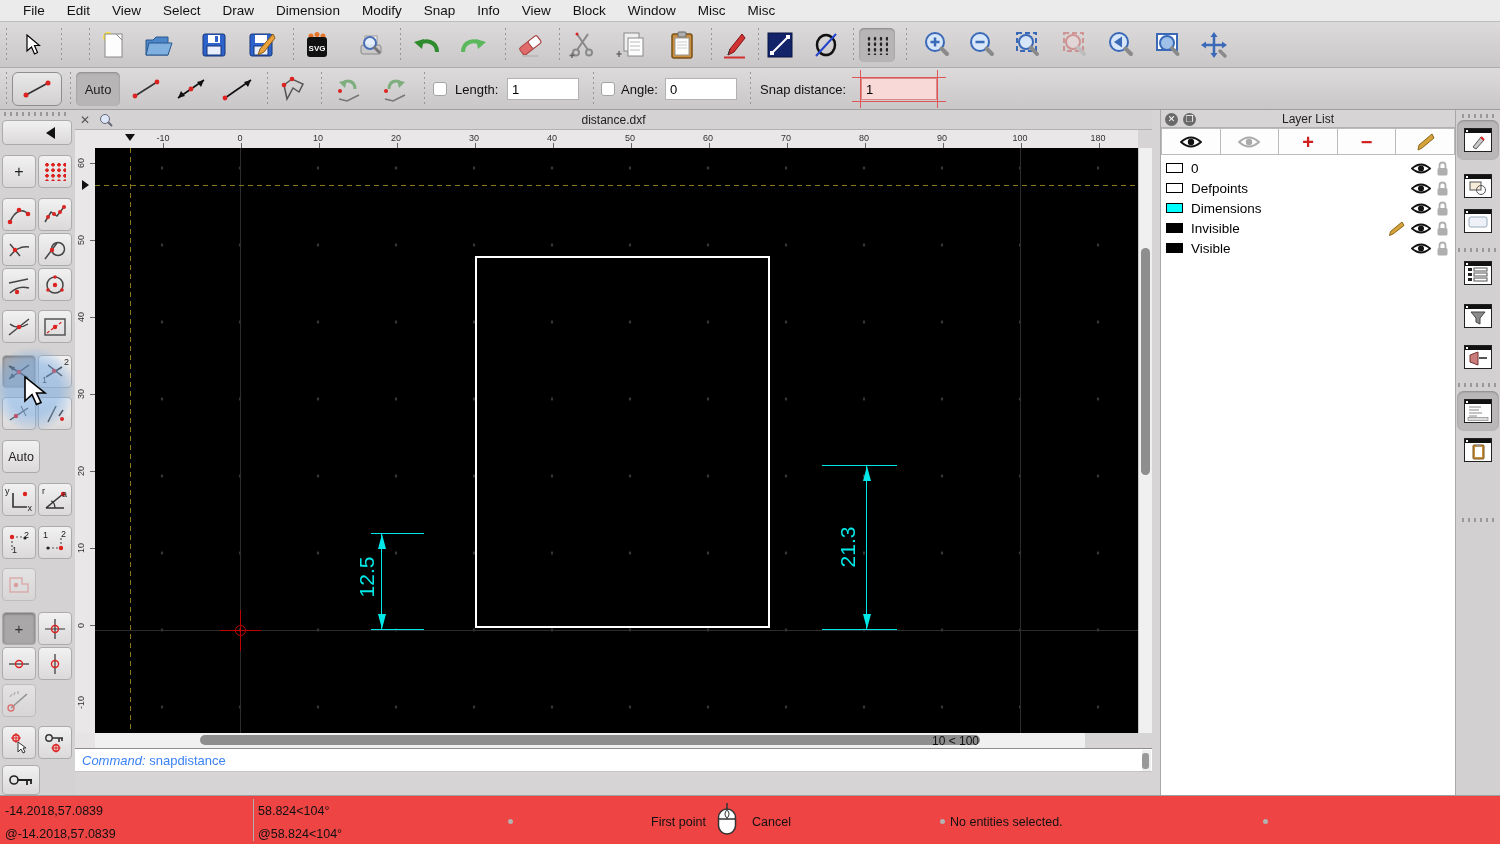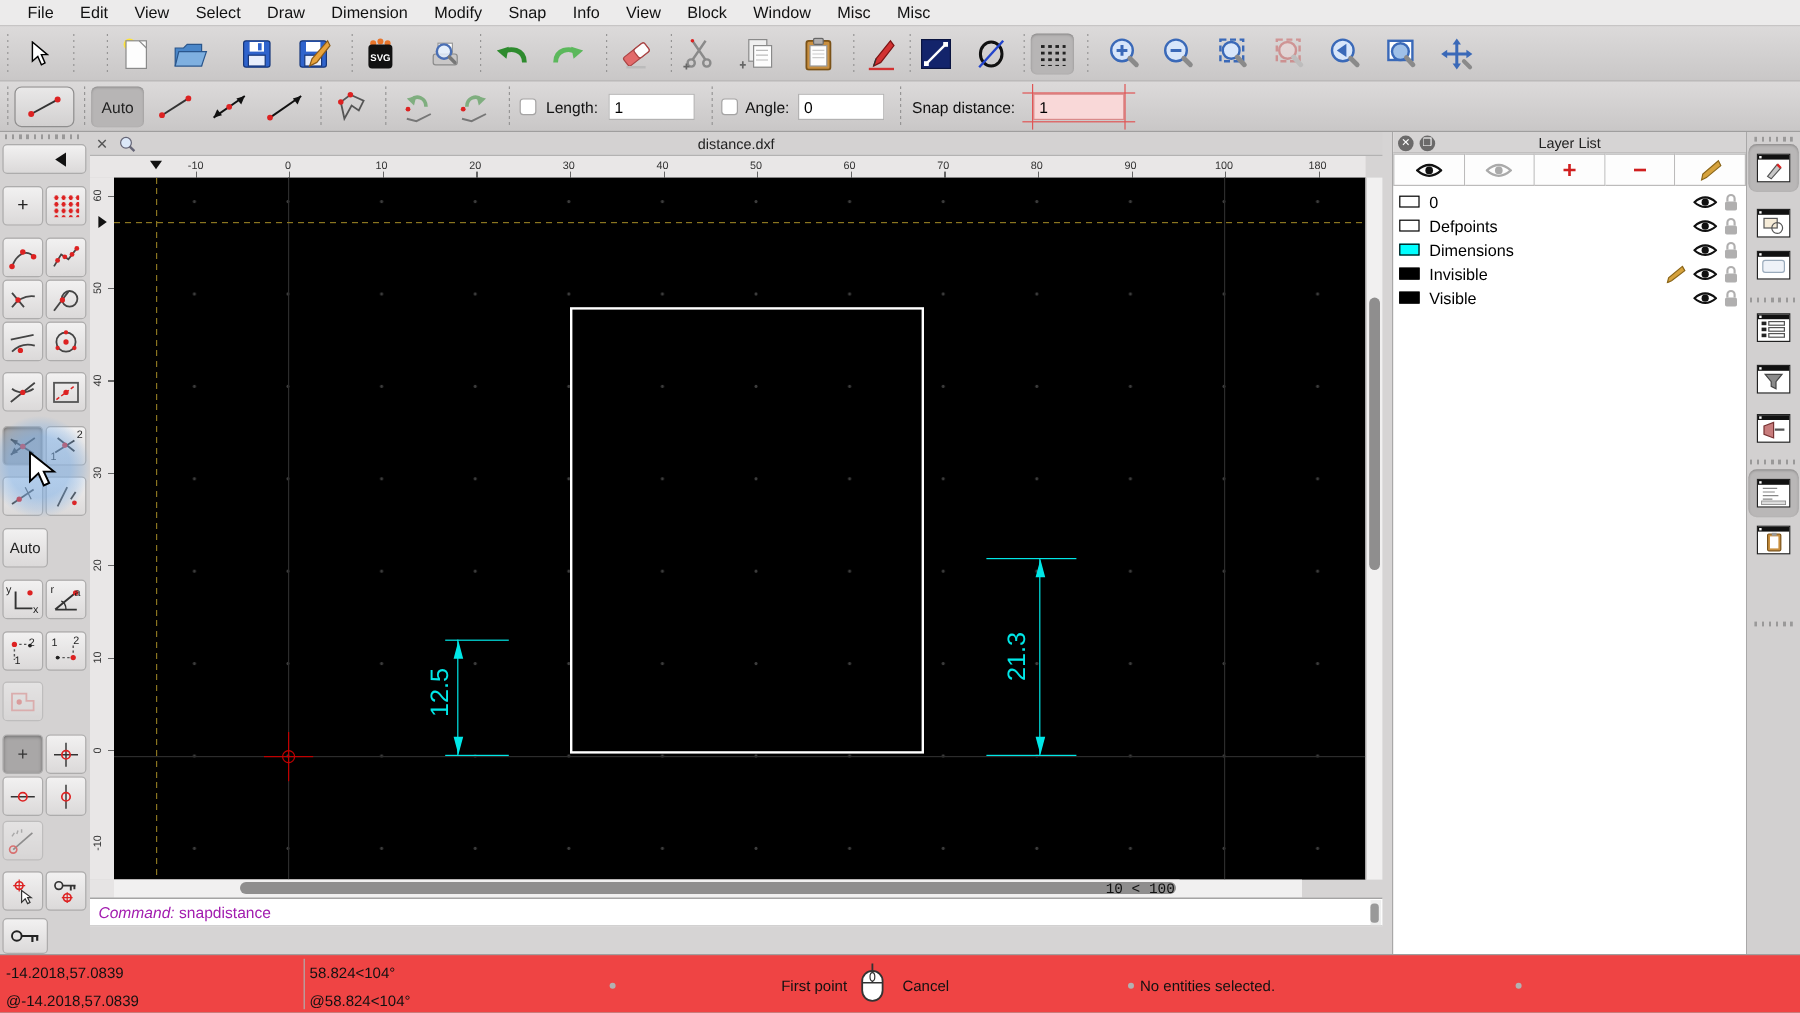--- a/index.html
+++ b/index.html
@@ -46,28 +46,28 @@
     background-image:radial-gradient(circle, #3c3c3c 1px, transparent 1.6px); background-size:78px 77px; background-position:28px -18.5px; }
   .axis { position:absolute; background:#2c2c2c; }
   .dash-v { position:absolute; width:1px; background-image:repeating-linear-gradient(180deg,#8a7520 0 5px,transparent 5px 9px); }
   .dash-h { position:absolute; height:1px; background-image:repeating-linear-gradient(90deg,#8a7520 0 5px,transparent 5px 9px); }
   .cy { background:#00e7e7; position:absolute; }
   .arrow-up { position:absolute; width:0; height:0; border-left:4px solid transparent; border-right:4px solid transparent; border-bottom:15px solid #00e7e7; }
   .arrow-dn { position:absolute; width:0; height:0; border-left:4px solid transparent; border-right:4px solid transparent; border-top:15px solid #00e7e7; }
   .dimlabel { position:absolute; width:70px; height:24px; color:#00e7e7; font-size:21px; text-align:center; transform:rotate(-90deg); line-height:24px; }
   #vscroll { position:absolute; left:1138px; top:148px; width:14px; height:585px; background:#f1f0f0; border-left:1px solid #c7c6c6; }
   #vthumb { position:absolute; left:2px; top:100px; width:9px; height:227px; background:#8f8e8e; border-radius:5px; }
-  #hscroll { position:absolute; left:75px; top:733px; width:908px; height:15px; background:#e6e4e4;font-family:Liberation Mono, monospace; }
+  #hscroll { position:absolute; left:75px; top:733px; width:908px; height:15px; background:#e6e4e4; }
   #htrack { position:absolute; left:20px; top:0; width:990px; height:15px; background:#f1f0f0; }
   #hthumb { position:absolute; left:105px; top:2px; width:780px; height:10px; background:#8f8e8e; border-radius:5px; }
   #gridstatus { position:absolute; right:4px; top:1px; font-size:12px; color:#111; }
 
   
   #cmd-history { position:absolute; left:75px; top:748px; width:1077px; height:24px; background:#fff; border-top:1px solid #8f8e8e; border-bottom:1px solid #c7c6c6; }
-  #cmd-history .line { position:absolute; left:7px; top:4px; font-size:13px; color:#a21caf; }
+  #cmd-history .line { position:absolute; left:7px; top:4px; font-size:13px; color:#3b82f6; }
   #cmd-hscrolltrack { position:absolute; right:1px; top:1px; width:9px; height:21px; background:#eee; }
   #cmd-hthumb { position:absolute; right:2px; top:3px; width:7px; height:16px; background:#999; border-radius:3px; }
   #cmd-prompt { position:absolute; left:75px; top:772px; width:1077px; height:23px; background:#e9e7e7; border-bottom:1px solid #aaa; }
   #cmd-prompt .plabel { position:absolute; left:4px; top:4px; font-size:13px; color:#111; }
   #cmd-input { position:absolute; left:78px; top:2px; width:1046px; height:18px; background:#fff; border:1px solid #b7b6b6; }
   #kbd-btn { position:absolute; right:4px; top:3px; width:18px; height:15px; background:#fff; border:1px solid #555; }
   #kbd-btn i { position:absolute; left:1px; bottom:1px; width:9px; height:4px; background:#333; display:block; }
 
   
   #layerpanel { position:absolute; left:1160px; top:110px; width:296px; height:685px; background:#fff; border-left:1px solid #a9a8a8; border-right:1px solid #a9a8a8; }

